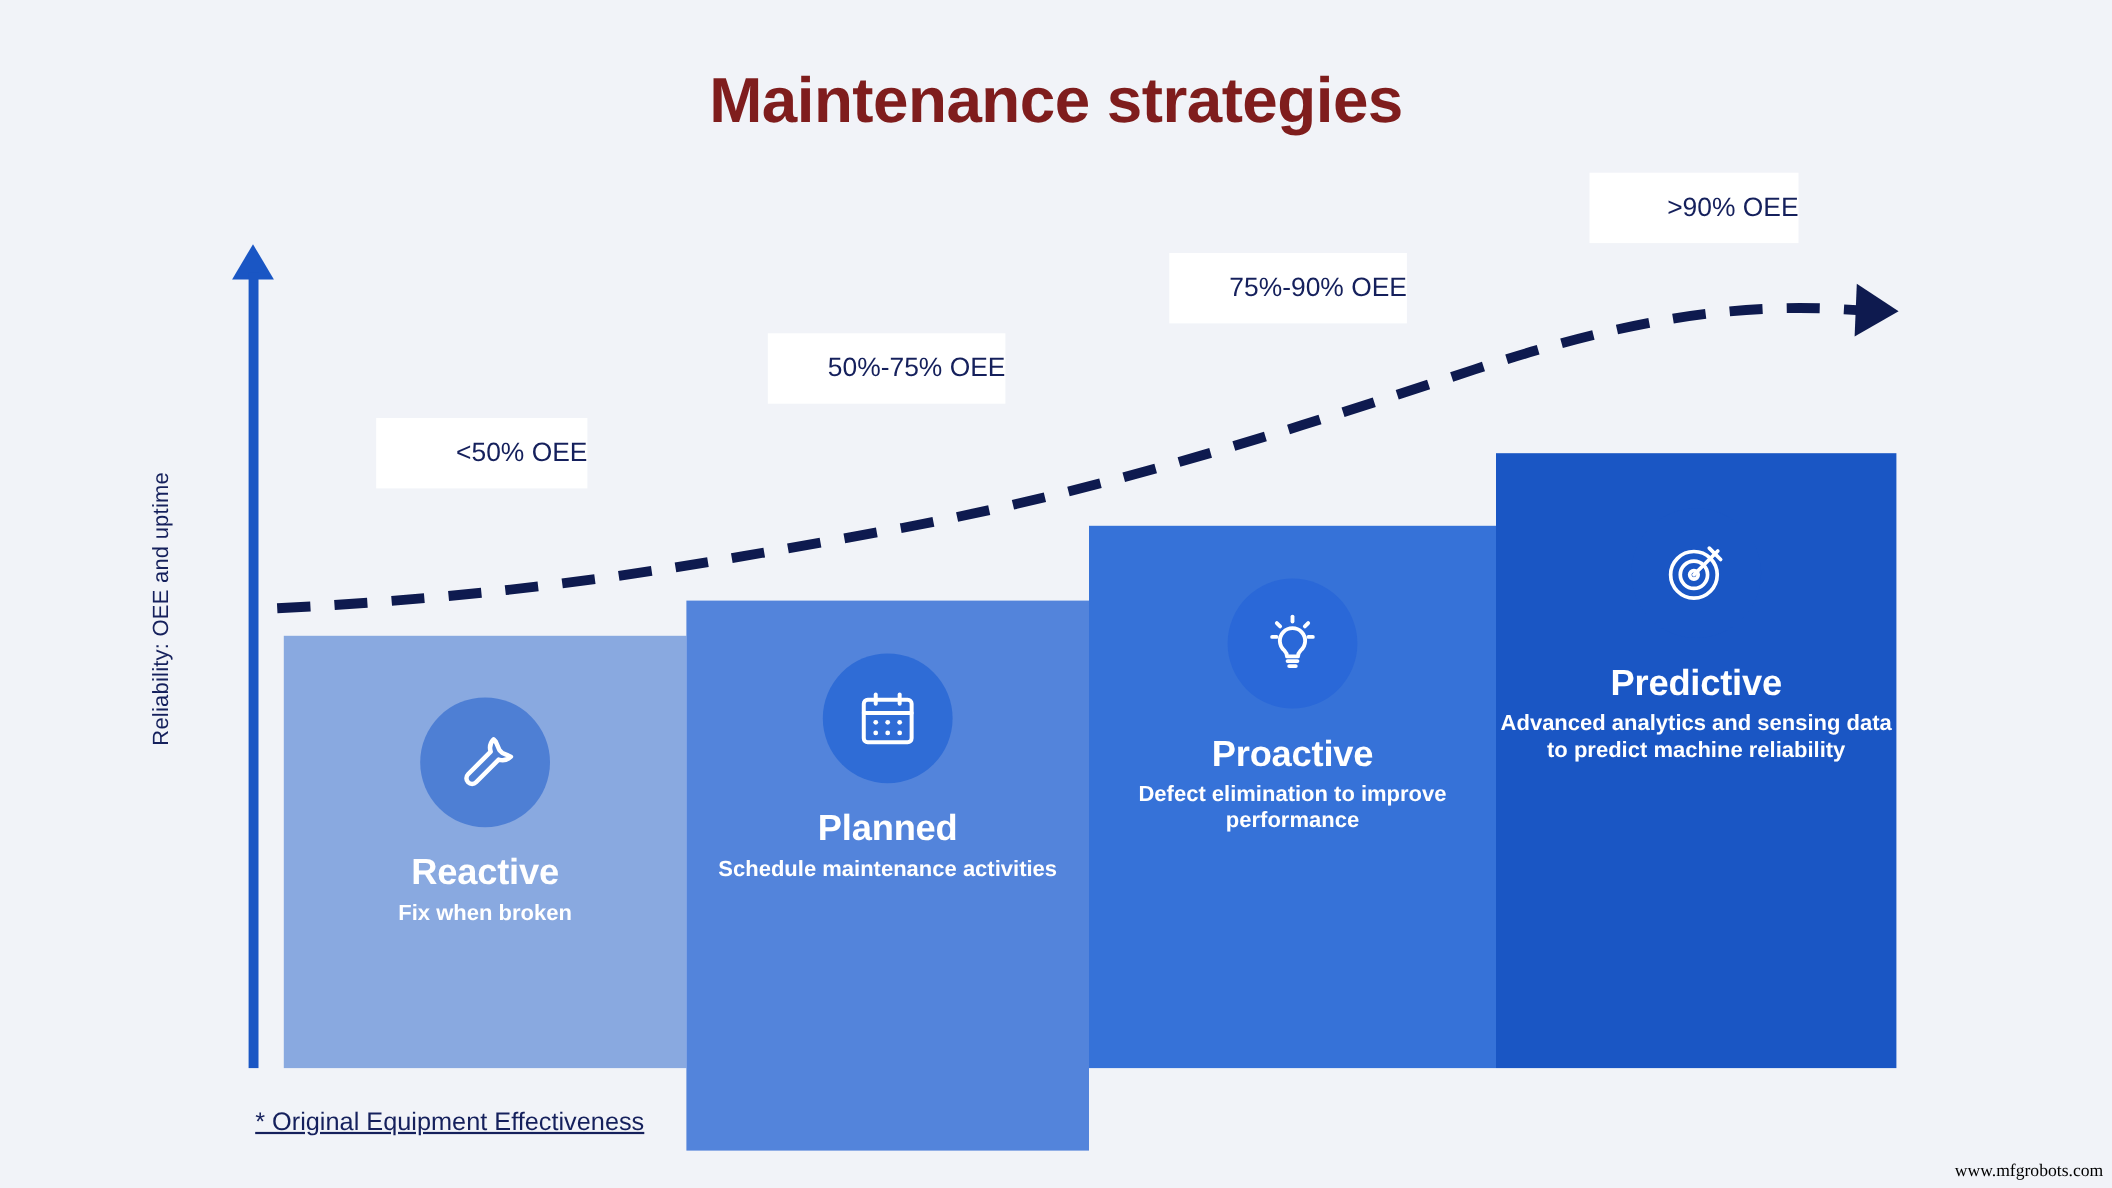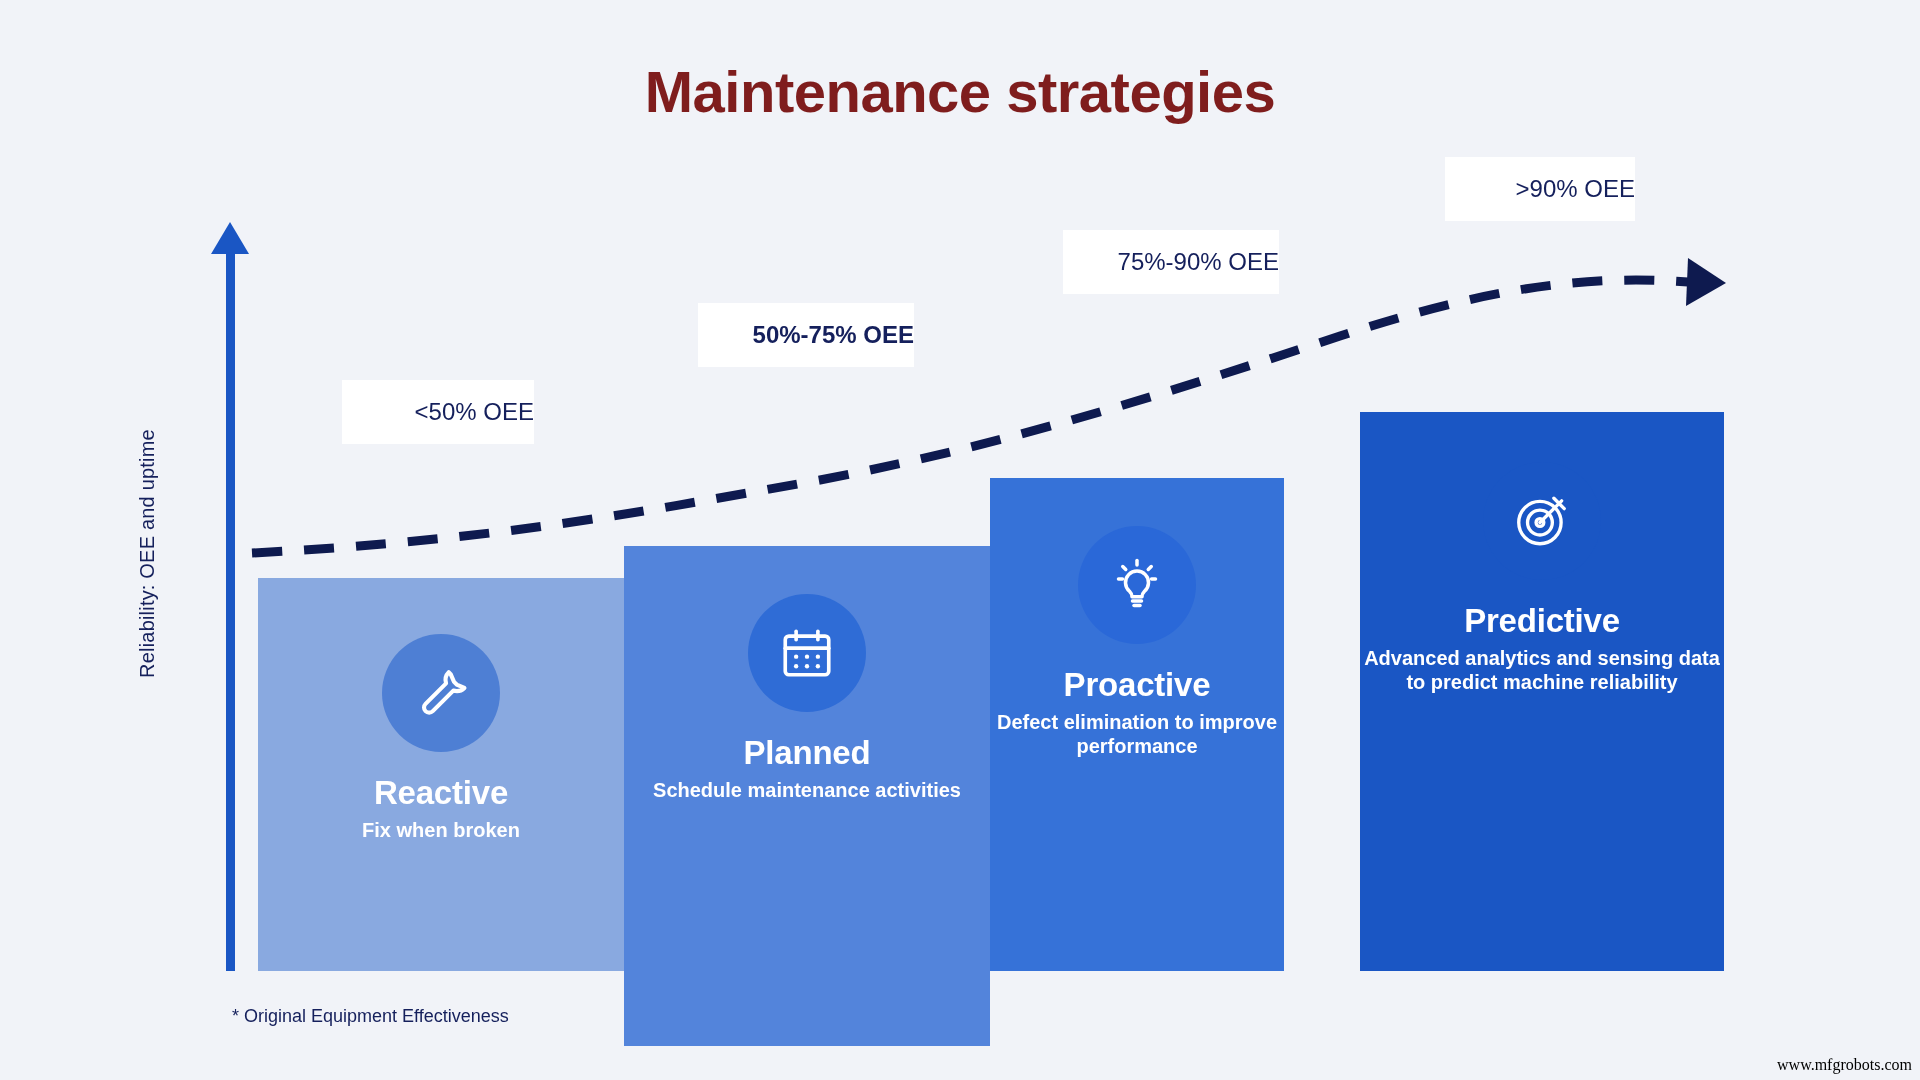--- a/index.html
+++ b/index.html
@@ -106,22 +106,23 @@
     display: flex;
     align-items: center;
     justify-content: flex-end;
     height: 64px;
   }
 
   
   .footnote {
     position: absolute;
     left: 232px; top: 1006px;
-    font-size: 18px;
+    font-size: 23px;
     color: #15205c;
+    text-decoration: underline;
   }
   .watermark {
     position: absolute;
     right: 8px; bottom: 6px;
     font-family: "Liberation Serif", serif;
     font-size: 16px;
     color: #000000;
   }
   .curve-layer {
     position: absolute;
@@ -171,21 +172,21 @@
             <circle cx="12" cy="17.5" r="0.9" fill="#ffffff" stroke="none"></circle>
             <circle cx="16.5" cy="17.5" r="0.9" fill="#ffffff" stroke="none"></circle>
           </svg>
         </span>
       </div>
       <div class="bar-title">Planned</div>
       <div class="bar-desc">Schedule maintenance activities</div>
     </div>
   </div>
 
-  <div class="bar" style="left:990px; top:478px; width:294px; height:493px; background:#3672d8;">
+  <div class="bar" style="left:990px; top:478px; width:370px; height:493px; background:#3672d8;">
     <div class="bar-inner" style="top:48px;">
       <div class="icon-circle" style="background:#2a68d8;">
         <span>
           <svg width="60" height="60" viewBox="0 0 24 24" fill="none" stroke="#ffffff" stroke-width="1.4" stroke-linecap="round" stroke-linejoin="round">
             <path d="M9 14.5a4.6 4.6 0 1 1 6 0c-.7.7-1 1.4-1 2.2h-4c0-.8-.3-1.5-1-2.2z"></path>
             <line x1="10.2" y1="18.4" x2="13.8" y2="18.4"></line>
             <line x1="10.8" y1="20.2" x2="13.2" y2="20.2"></line>
             <line x1="12" y1="2.2" x2="12" y2="4"></line>
             <line x1="4.6" y1="9.6" x2="6.2" y2="9.6"></line>
             <line x1="17.8" y1="9.6" x2="19.4" y2="9.6"></line>
@@ -218,21 +219,21 @@
   </div>
 
   <svg class="curve-layer" viewBox="0 0 1920 1080" preserveAspectRatio="none">
     <path d="M 252 553 C 500 540 640 512 820 480 C 1010 444 1170 392 1340 336 C 1475 292 1580 272 1700 283" fill="none" stroke="#0e1a4f" stroke-width="9" stroke-dasharray="30 22" stroke-linecap="butt"></path>
     <polygon points="1688,258 1726,283 1686,306" fill="#0e1a4f"></polygon>
   </svg>
 
   <div class="chip" style="left:342px;  top:380px; width:192px;">
     <span>&lt;50% OEE</span>
   </div>
-  <div class="chip" style="left:698px;  top:303px; width:216px;font-weight:bold;">
+  <div class="chip" style="left:698px;  top:303px; width:216px;">
     <span>50%-75% OEE</span>
   </div>
   <div class="chip" style="left:1063px; top:230px; width:216px;">
     <span>75%-90% OEE</span>
   </div>
   <div class="chip" style="left:1445px; top:157px; width:190px;">
     <span>&gt;90% OEE</span>
   </div>
 
   <div class="footnote">* Original Equipment Effectiveness</div>

